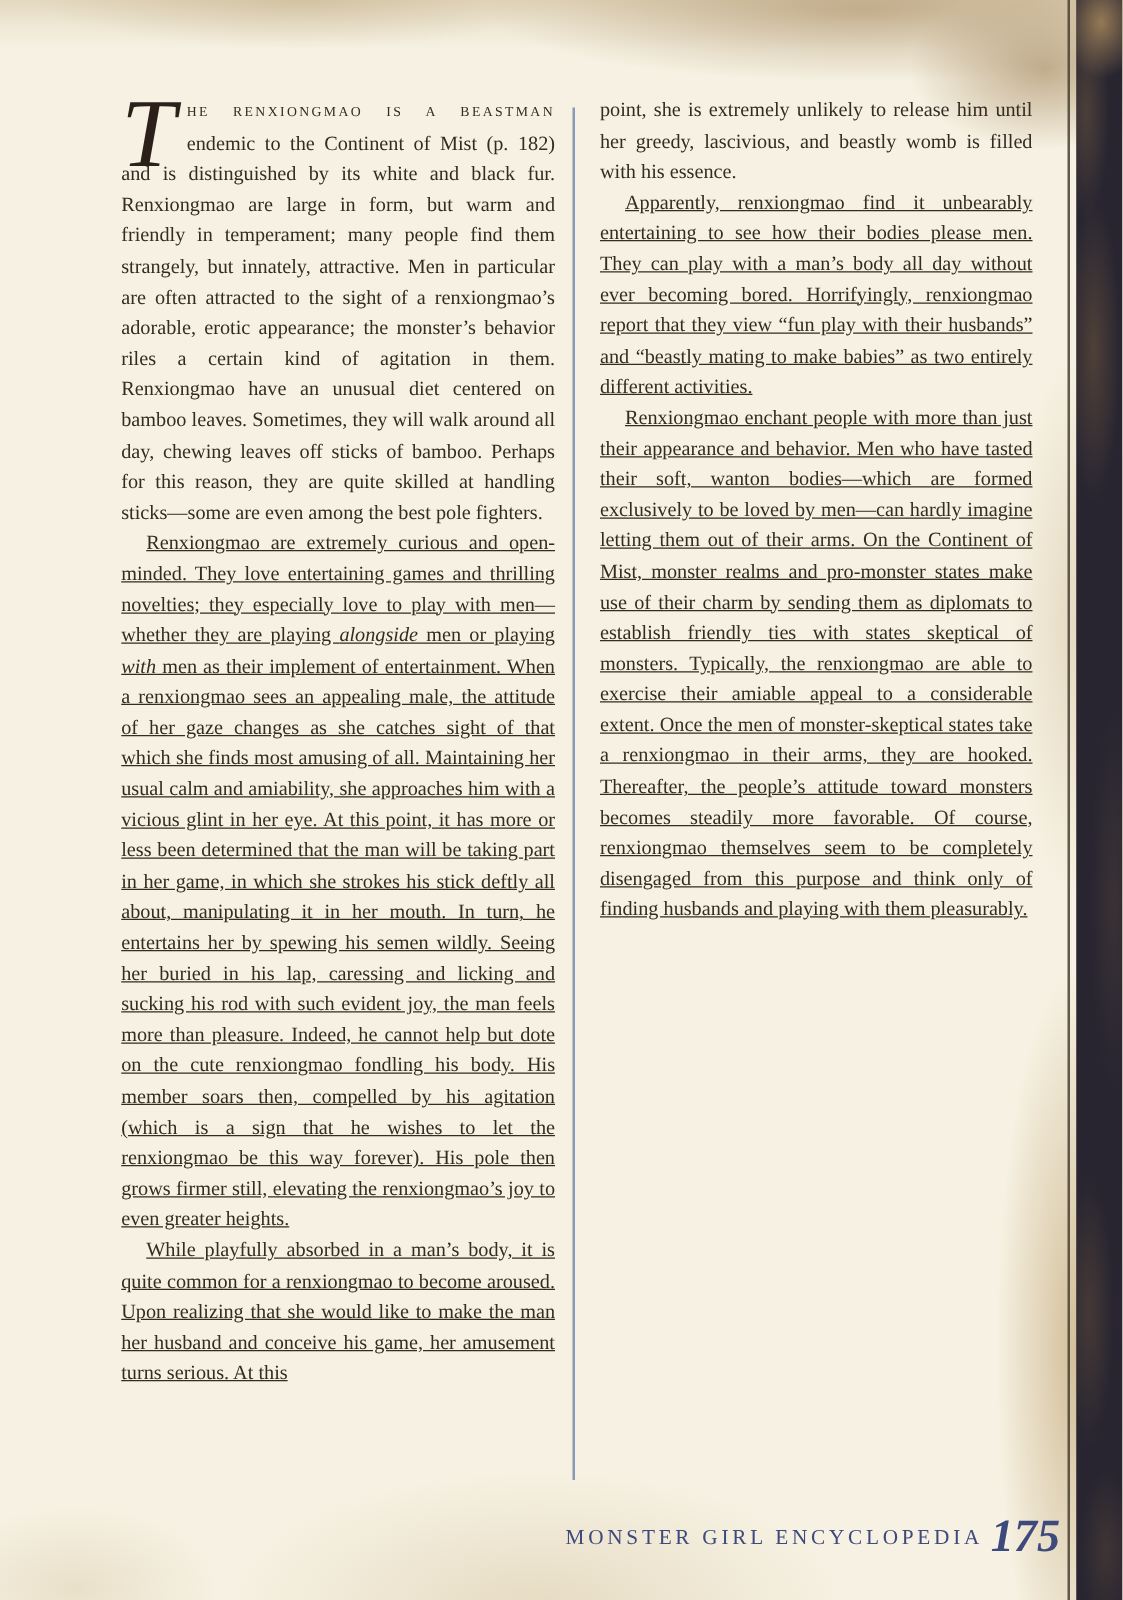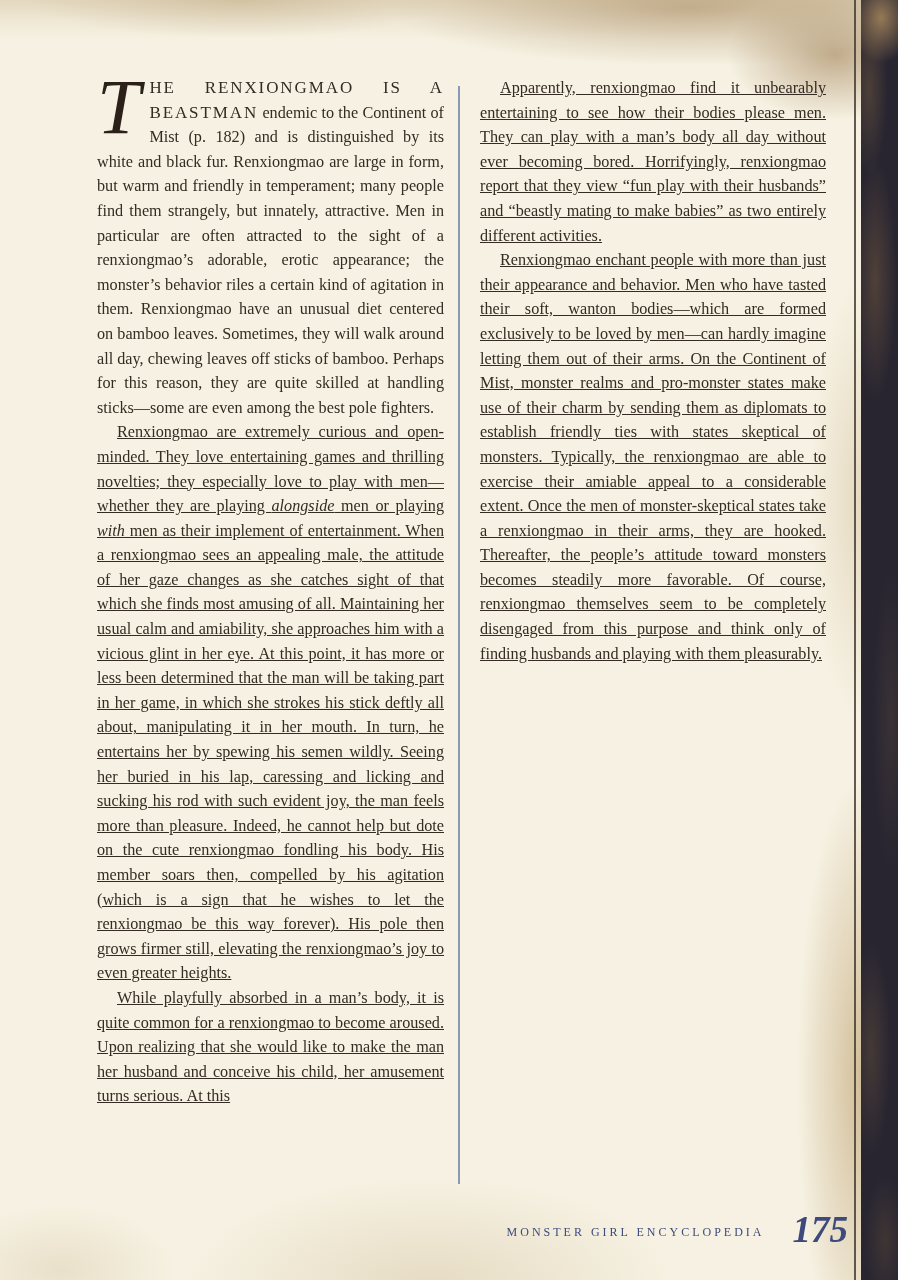--- a/index.html
+++ b/index.html
@@ -56,58 +56,59 @@
 
   .dropcap {
     float: left;
     font-style: italic;
     font-size: 78px; line-height: 56px;
     margin: 3px 9px -9px 0;
     color: #2b211a;
   }
   .smallcaps {
     text-transform: uppercase;
-    font-size: 17px;
+    font-size: 11px;
     letter-spacing: 1.9px;
   }
   .it { font-style: italic; margin-top: 28px; }
 
   .page-footer {
     position: absolute; right: 50px; top: 1208px;
     white-space: nowrap;
   }
   .footer-title {
     color: #3e4a7c;
-    font-size: 12px;
+    font-size: 17px;
     letter-spacing: 3px;
     vertical-align: 6px;
   }
   .footer-pagenum {
     color: #3e4a7c;
     font-size: 37px;
     font-style: italic;
     font-weight: bold;
-    margin-left: 24px;
+    margin-left: 2px;
   }
 </style>
 </head>
 <body>
 
 <div class="edge-line"></div>
 <div class="edge-dark"></div>
 
 <div class="column-divider"></div>
 
 <main class="content">
   <div class="column col-left" id="col-left">
       <p class="para"><span class="dropcap">T</span><span class="smallcaps">he renxiongmao is a beastman</span><span> endemic to the Continent of Mist (p. 182) and is distinguished by its white and black fur. Renxiongmao are large in form, but warm and friendly in temperament; many people find them strangely, but innately, attractive. Men in particular are often attracted to the sight of a renxiongmao’s adorable, erotic appearance; the monster’s behavior riles a certain kind of agitation in them. Renxiongmao have an unusual diet centered on bamboo leaves. Sometimes, they will walk around all day, chewing leaves off sticks of bamboo. Perhaps for this reason, they are quite skilled at handling sticks—some are even among the best pole fighters.</span></p>
       <p class="para indent"><span>Renxiongmao are extremely curious and open-minded. They love entertaining games and thrilling novelties; they especially love to play with men—whether they are playing </span><span class="it">alongside</span><span> men or playing </span><span class="it">with</span><span> men as their implement of entertainment. When a renxiongmao sees an appealing male, the attitude of her gaze changes as she catches sight of that which she finds most amusing of all. Maintaining her usual calm and amiability, she approaches him with a vicious glint in her eye. At this point, it has more or less been determined that the man will be taking part in her game, in which she strokes his stick deftly all about, manipulating it in her mouth. In turn, he entertains her by spewing his semen wildly. Seeing her buried in his lap, caressing and licking and sucking his rod with such evident joy, the man feels more than pleasure. Indeed, he cannot help but dote on the cute renxiongmao fondling his body. His member soars then, compelled by his agitation (which is a sign that he wishes to let the renxiongmao be this way forever). His pole then grows firmer still, elevating the renxiongmao’s joy to even greater heights.</span></p>
-      <p class="para indent"><span>While playfully absorbed in a man’s body, it is quite common for a renxiongmao to become aroused. Upon realizing that she would like to make the man her husband and conceive his child, her amusement turns serious. At this</span></p>
+      <p class="para indent"><span>While playfully absorbed in a man’s body, it is quite common for a renxiongmao to become aroused. Upon realizing that she would like to make the man her husband and conceive his game, her amusement turns serious. At this</span></p>
     </div>
   <div class="column col-right" id="col-right">
+      <p class="para"><span>point, she is extremely unlikely to release him until her greedy, lascivious, and beastly womb is filled with his essence.</span></p>
       <p class="para indent"><span>Apparently, renxiongmao find it unbearably entertaining to see how their bodies please men. They can play with a man’s body all day without ever becoming bored. Horrifyingly, renxiongmao report that they view “fun play with their husbands” and “beastly mating to make babies” as two entirely different activities.</span></p>
       <p class="para indent"><span>Renxiongmao enchant people with more than just their appearance and behavior. Men who have tasted their soft, wanton bodies—which are formed exclusively to be loved by men—can hardly imagine letting them out of their arms. On the Continent of Mist, monster realms and pro-monster states make use of their charm by sending them as diplomats to establish friendly ties with states skeptical of monsters. Typically, the renxiongmao are able to exercise their amiable appeal to a considerable extent. Once the men of monster-skeptical states take a renxiongmao in their arms, they are hooked. Thereafter, the people’s attitude toward monsters becomes steadily more favorable. Of course, renxiongmao themselves seem to be completely disengaged from this purpose and think only of finding husbands and playing with them pleasurably.</span></p>
     </div>
 </main>
 
 <footer class="page-footer">
   <span class="footer-title">MONSTER GIRL ENCYCLOPEDIA</span>
   <span class="footer-pagenum">175</span>
 </footer>
 

